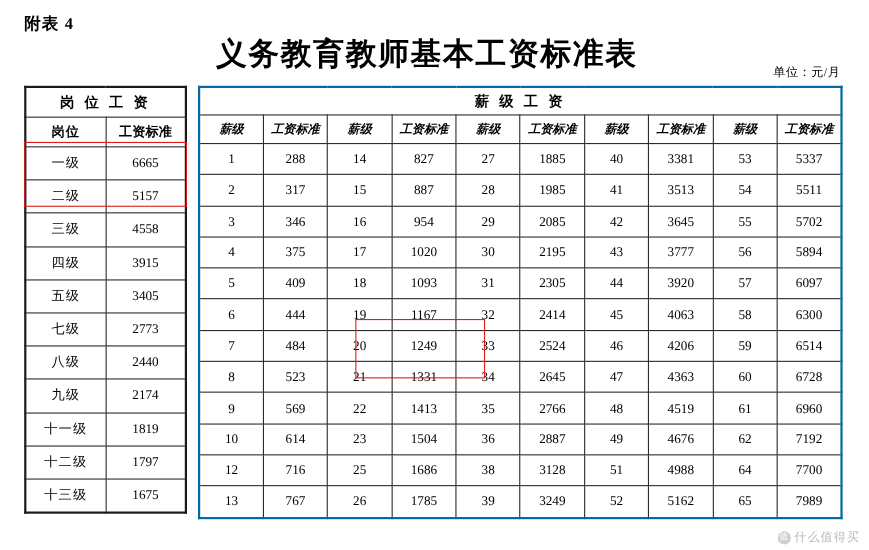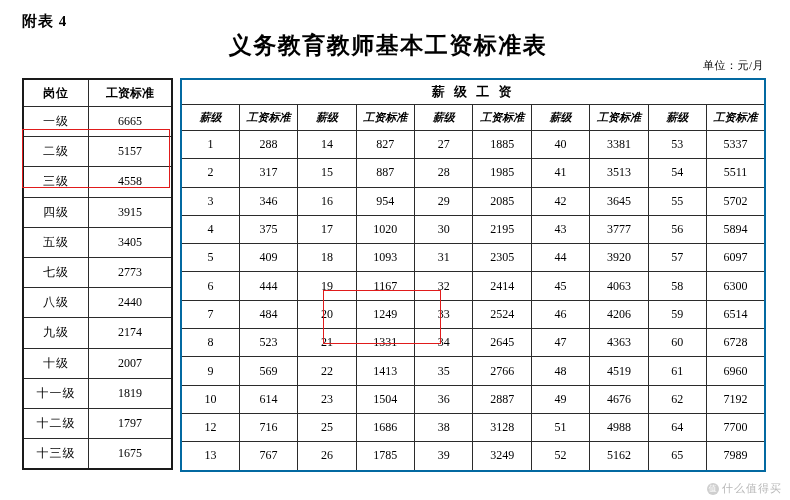--- a/index.html
+++ b/index.html
@@ -28,21 +28,21 @@
     font-size: 15px;
     font-weight: bold;
     letter-spacing: 1px;
   }
   .doc-title {
     position: absolute;
     left: 0;
     top: 30px;
     width: 776px;
     text-align: center;
-    font-size: 23px;
+    font-size: 28px;
     font-weight: bold;
     letter-spacing: 1.5px;
   }
   .unit-note {
     position: absolute;
     right: 26px;
     top: 58px;
     font-size: 11px;
     letter-spacing: 0.5px;
   }
@@ -169,20 +169,23 @@
   <div class="attach-label">附表 4</div>
 
   <div class="doc-title">义务教育教师基本工资标准表</div>
 
   <div class="unit-note">单位：元/月</div>
 
   <div class="left-wrap">
     <table class="left-table">
       <tbody>
         <tr>
+          <td class="head-span" colspan="2">岗 位 工 资</td>
+        </tr>
+        <tr>
           <td class="colhead grade">岗位</td>
           <td class="colhead amount">工资标准</td>
         </tr>
         <tr>
           <td class="grade">一级</td>
           <td class="amount">6665</td>
         </tr>
         <tr>
           <td class="grade">二级</td>
           <td class="amount">5157</td>
@@ -203,24 +206,20 @@
           <td class="grade">七级</td>
           <td class="amount">2773</td>
         </tr>
         <tr>
           <td class="grade">八级</td>
           <td class="amount">2440</td>
         </tr>
         <tr>
           <td class="grade">九级</td>
           <td class="amount">2174</td>
-        </tr>
-        <tr>
-          <td class="grade">十级</td>
-          <td class="amount">2007</td>
         </tr>
         <tr>
           <td class="grade">十一级</td>
           <td class="amount">1819</td>
         </tr>
         <tr>
           <td class="grade">十二级</td>
           <td class="amount">1797</td>
         </tr>
         <tr>

